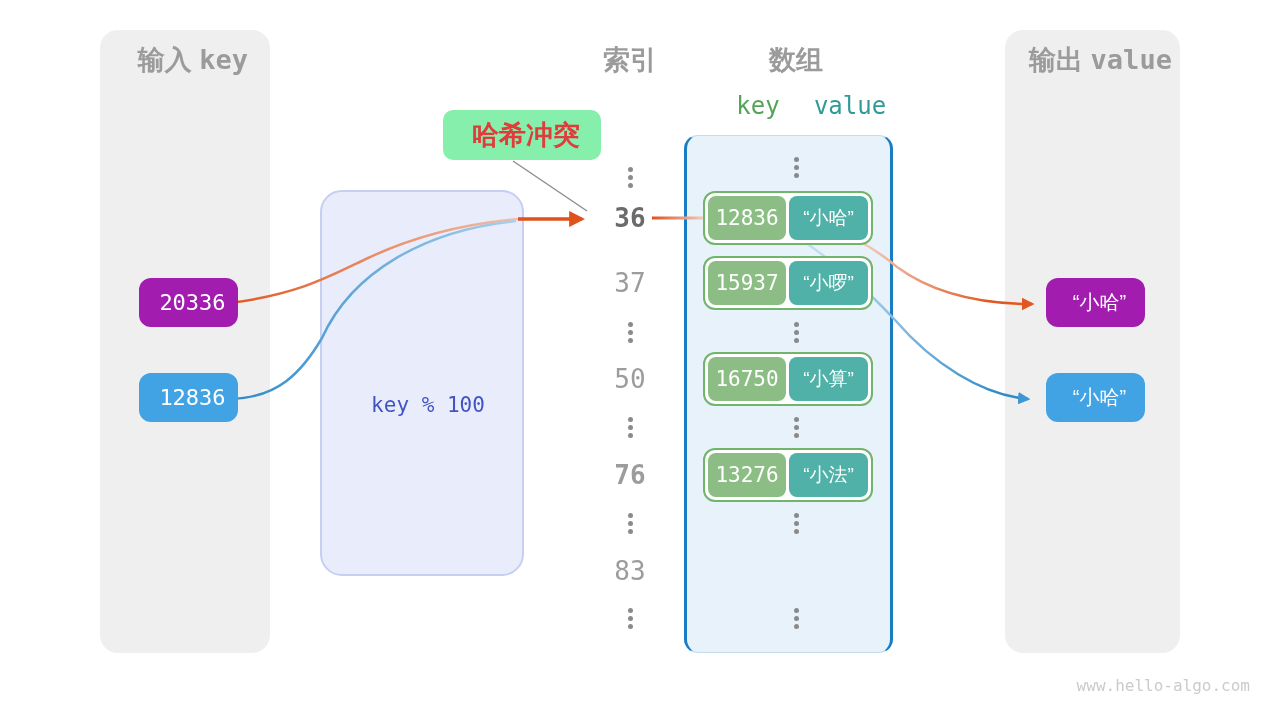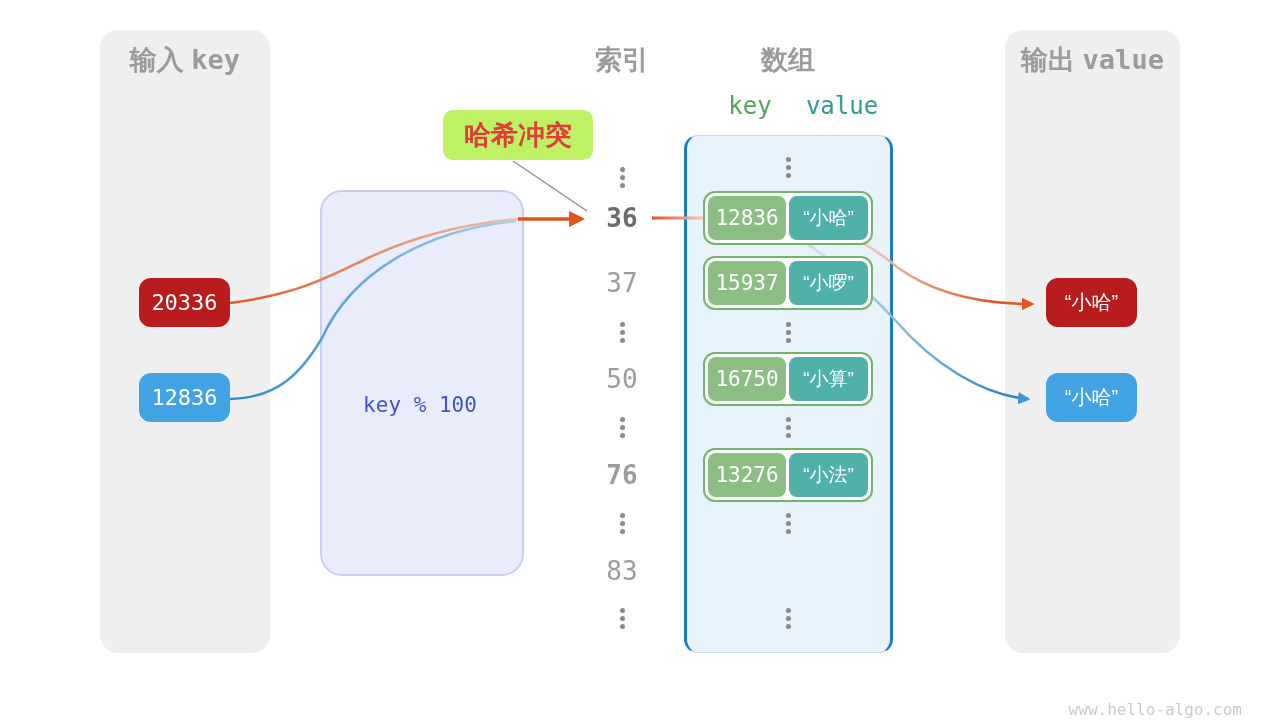--- a/index.html
+++ b/index.html
@@ -1,34 +1,34 @@
 <!DOCTYPE html>
 <html><head>
 <meta charset="utf-8">
 <style>
   html,body{margin:0;padding:0;background:#fff;}
   #canvas{position:relative;width:1280px;height:720px;background:#fff;overflow:hidden;
           font-family:"Liberation Sans",sans-serif;}
   .abs{position:absolute;}
-  .layer1{z-index:1;} .layer2{z-index:2;} .layer3{z-index:3;}
+  .layer1{z-index:1;} .layer2{z-index:2;} .layer3{z-index:3;padding-left:8px;}
 
   .gray-panel{background:#EFEFEF;border-radius:18px;}
   .panel-title{font-weight:bold;color:#9B9B9B;font-size:27px;text-align:center;white-space:nowrap;}
   .mono{font-family:"DejaVu Sans Mono",monospace;}
 
   .chip{width:91px;height:49px;border-radius:12px;display:flex;align-items:center;justify-content:center;
         color:#fff;font-size:22px;}
-  .chip.orange{background:#b91c1c;}
+  .chip.orange{background:#a21caf;}
   .chip.blue{background:#41A3E4;}
 
   .hash-box{background:#E9EDFB;border:2px solid #C6CFF2;border-radius:22px;}
   .hash-title{color:#4656C8;font-size:27px;font-weight:600;text-align:center;}
   .hash-formula{color:#4254C4;font-size:21px;text-align:center;}
 
-  .collision{background:#bef264;border-radius:10px;color:#E23B3B;font-weight:bold;font-size:27px;
+  .collision{background:#86efac;border-radius:10px;color:#E23B3B;font-weight:bold;font-size:27px;
              display:flex;align-items:center;justify-content:center;}
 
   .idx-cell{width:100px;text-align:center;font-size:26px;color:#9C9C9C;line-height:34px;height:34px;}
   .idx-cell.hl{color:#6B6B6B;font-weight:bold;}
 
   .array-panel{background:#E8F2FA;border-radius:14px;
                border-top:1px solid #C3DCEE;border-bottom:1px solid #C3DCEE;
                border-left:3px solid #1B7CC6;border-right:3px solid #1B7CC6;}
   .kv-header{font-size:24px;}
   .kv-key{color:#55A35A;} .kv-val{color:#2F9B94;}
@@ -36,21 +36,21 @@
   .pair{left:703px;width:170px;height:54px;background:#fff;border:2px solid #70B569;border-radius:12px;
         display:flex;align-items:center;padding:0;box-sizing:border-box;}
   .pair .kbox{margin:3px 2px 3px 3px;width:78px;height:44px;background:#8CBD84;border-radius:8px;
         display:flex;align-items:center;justify-content:center;color:#fff;font-size:21px;}
   .pair .vbox{margin:3px 3px 3px 1px;flex:1;height:44px;background:#4FB1A7;border-radius:8px;
         display:flex;align-items:center;justify-content:center;color:#fff;font-size:19px;}
 
   .vdots{width:100px;display:flex;flex-direction:column;align-items:center;gap:3px;}
   .vdots .dot{width:5px;height:5px;border-radius:50%;background:#8A8A8A;}
 
-  .watermark{color:#CBCBCB;font-size:16px;text-align:right;margin-top:24px;}
+  .watermark{color:#CBCBCB;font-size:16px;text-align:right;}
 </style>
 </head>
 <body>
 
 <div id="canvas">
 
   <div class="abs layer1 gray-panel" style="left:100px;top:30px;width:170px;height:623px;"></div>
   <div class="abs layer1 hash-box" style="left:320px;top:190px;width:200px;height:382px;"></div>
   <div class="abs layer1 array-panel" style="left:684px;top:135px;width:209px;height:518px;box-sizing:border-box;"></div>
   <div class="abs layer1 gray-panel" style="left:1005px;top:30px;width:175px;height:623px;"></div>

